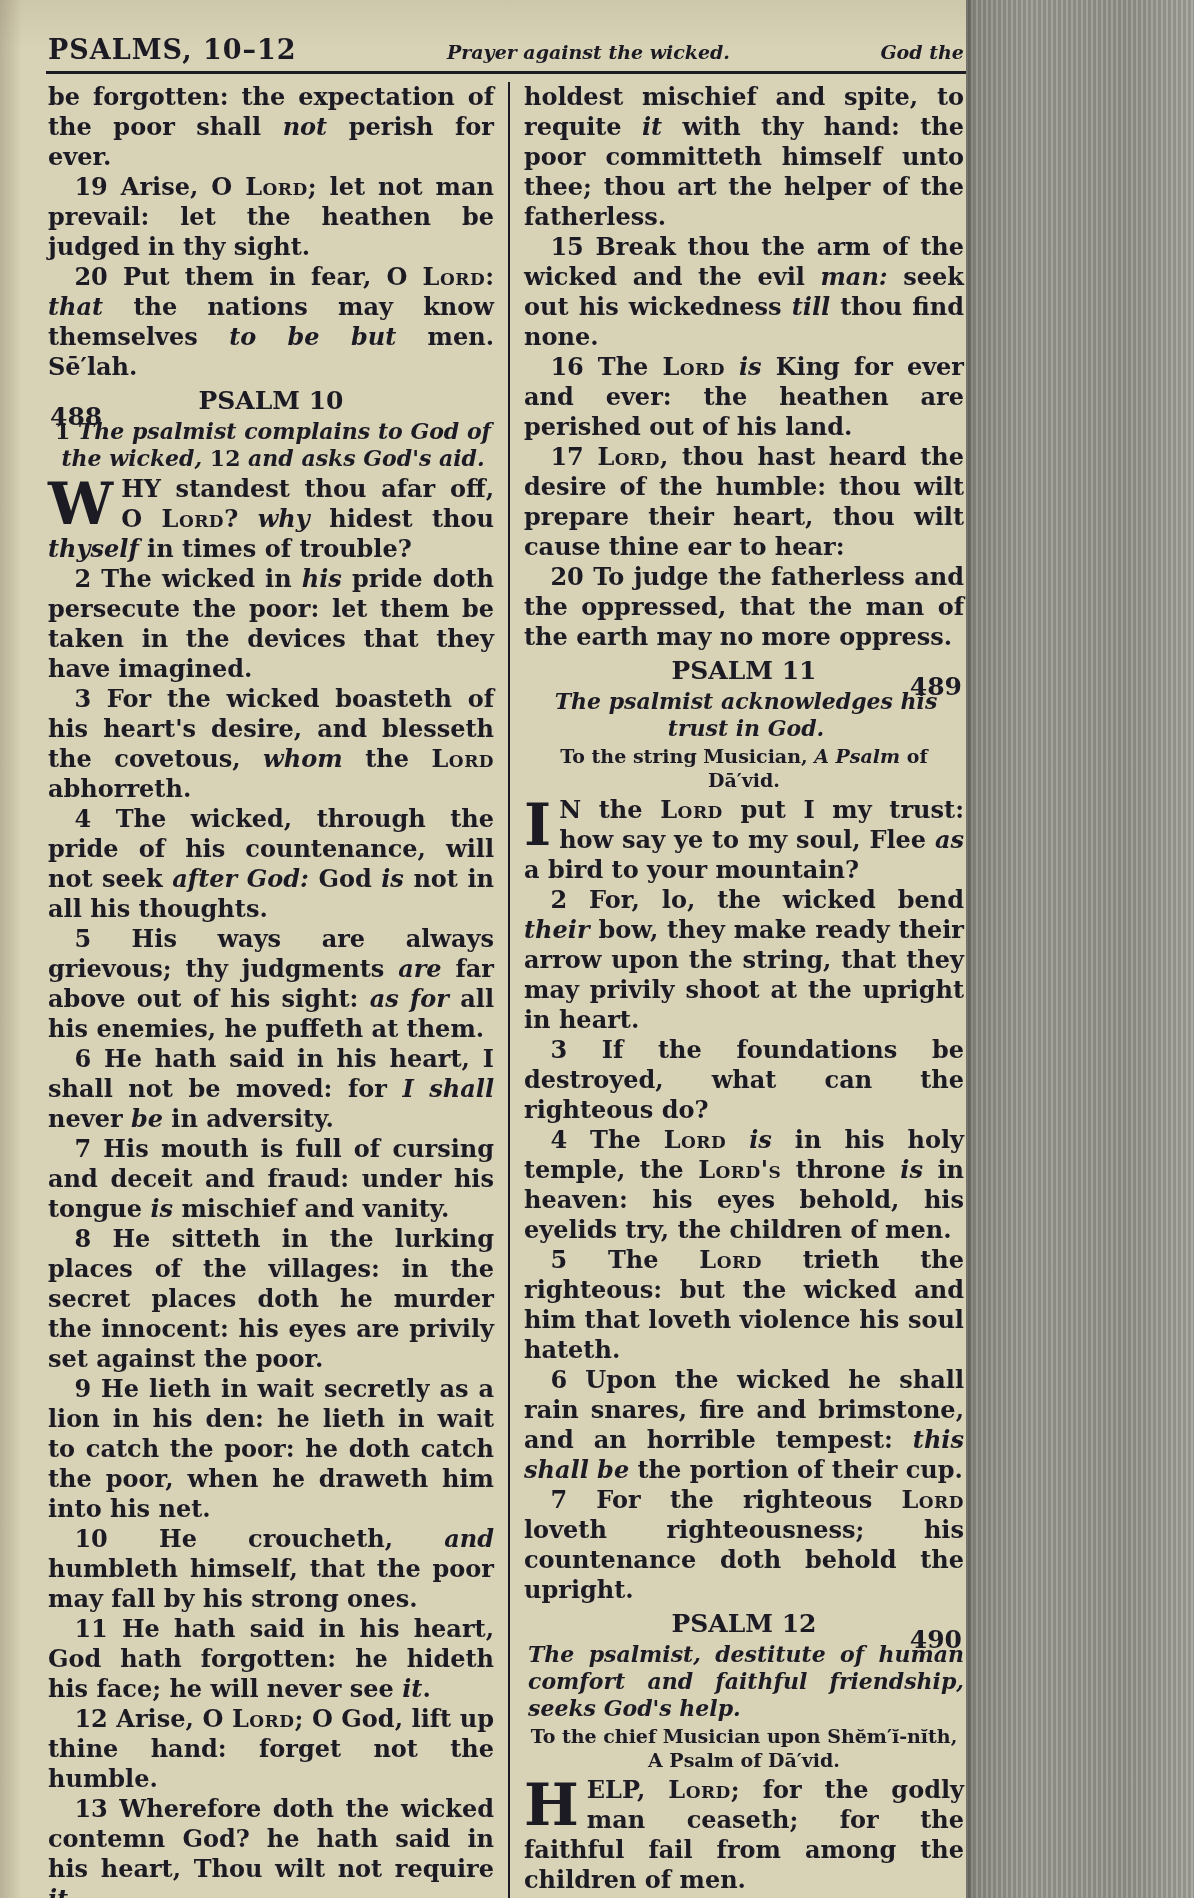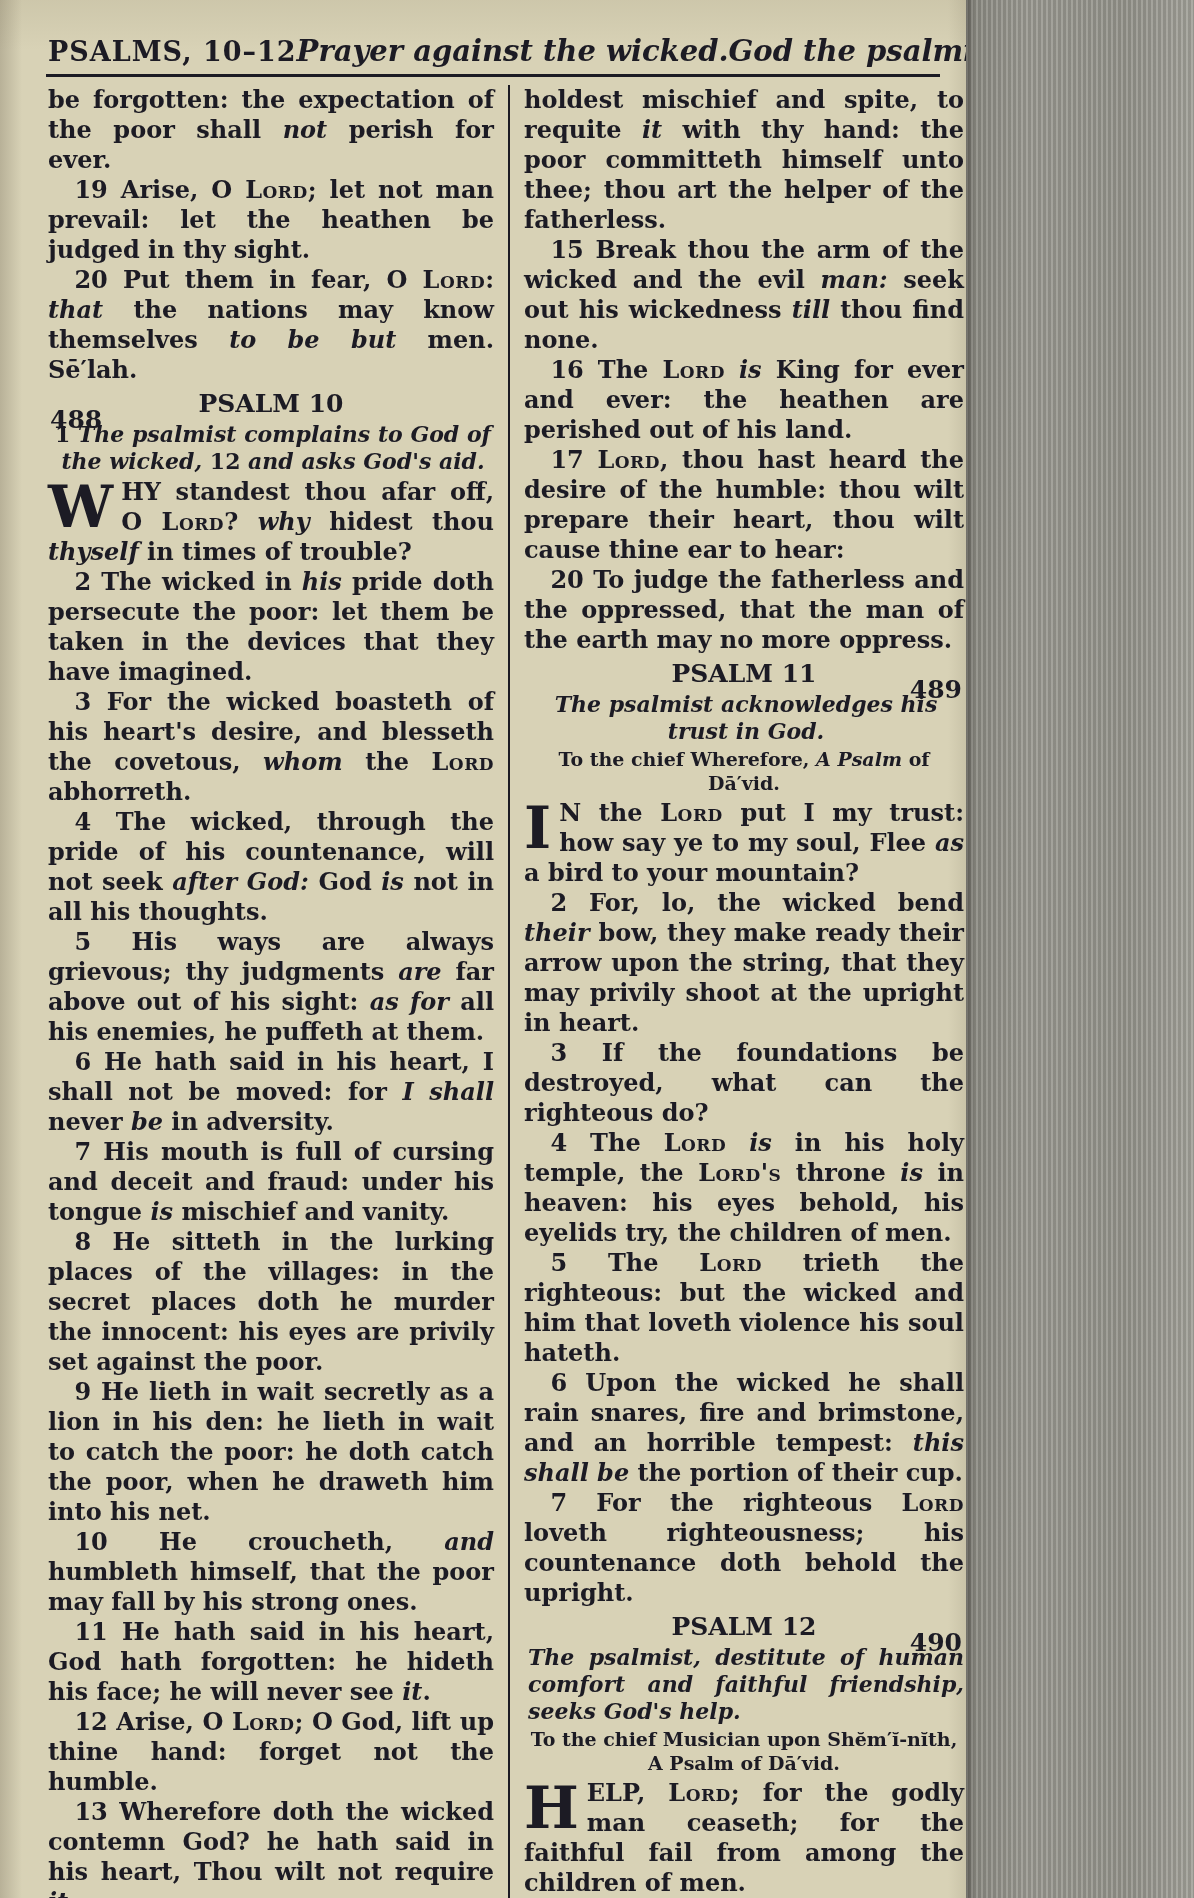--- a/index.html
+++ b/index.html
@@ -5,21 +5,21 @@
   * { margin:0; padding:0; box-sizing:border-box; }
   html,body { width:1194px; height:1898px; }
   body {
     font-family:"DejaVu Serif","Liberation Serif",serif;
     background:#8f8e87;
     overflow:hidden;
   }
   .scan { position:relative; width:1194px; height:1898px; overflow:hidden; }
 
   .page {
-    position:absolute; left:0; top:0; width:966px; height:1898px;
+    position:absolute; left:0; top:0; width:1166px; height:1898px;
     background:
       linear-gradient(180deg, rgba(110,100,70,.10), rgba(0,0,0,0) 50px),
       linear-gradient(90deg, rgba(70,60,45,.22), rgba(0,0,0,0) 22px),
       linear-gradient(270deg, rgba(70,60,45,.10), rgba(0,0,0,0) 18px),
       var(--paper,#d8d2b6);
     color:var(--ink,#1c1b24);
   }
 
   .page-edge {
     position:absolute; top:0; left:966px; width:228px; height:1898px;
@@ -27,21 +27,21 @@
       repeating-linear-gradient(90deg, rgba(255,255,255,.10) 0 2px, rgba(0,0,0,.09) 2px 5px),
       linear-gradient(90deg, #615f58 0, #8c8b83 9px, #9b9a92 60px, #95948c 160px, #a3a29a 100%);
   }
 
   .header {
     display:flex; align-items:baseline; justify-content:space-between;
     padding:34px 30px 6px 48px;
     font-weight:bold;
   }
   .book-title { font-size:27px; letter-spacing:1px; white-space:nowrap; }
-  .running-head { font-style:italic; font-size:29px; white-space:nowrap; }
+  .running-head { font-style:italic; font-size:19px; white-space:nowrap; }
   .header-rule { margin:0 26px 8px 46px; border-bottom:3px solid var(--ink,#1c1b24); }
 
   .columns { display:flex; padding-left:48px; }
   .col {
     width:446px;
     font-size:24px; line-height:30px; font-weight:bold;
     text-align:justify;
   }
   .col-right { width:440px; }
   .divider { width:2px; background:var(--ink,#1c1b24); margin:0 14px 0 14px; }
@@ -110,21 +110,21 @@
         </div>
       <div class="divider"></div>
       <div class="col col-right">
           <p class="para"><span>holdest mischief and spite, to requite </span><span class="it">it</span><span> with thy hand: the poor committeth himself unto thee; thou art the helper of the fatherless.</span></p>
           <p class="verse"><span>15 Break thou the arm of the wicked and the evil </span><span class="it">man:</span><span> seek out his wickedness </span><span class="it">till</span><span> thou find none.</span></p>
           <p class="verse"><span>16 The </span><span class="sc">Lord</span><span> </span><span class="it">is</span><span> King for ever and ever: the heathen are perished out of his land.</span></p>
           <p class="verse"><span>17 </span><span class="sc">Lord</span><span>, thou hast heard the desire of the humble: thou wilt prepare their heart, thou wilt cause thine ear to hear:</span></p>
           <p class="verse"><span>20 To judge the fatherless and the oppressed, that the man of the earth may no more oppress.</span></p>
           <div class="psalm-head"><span class="side-num num-right">489</span><span class="psalm-title">PSALM 11</span></div>
           <p class="summary center"><span class="it">The psalmist acknowledges his trust in God.</span></p>
-          <p class="inscription"><span>To the chief Wherefore, </span><span class="it">A Psalm</span><span> of Dā′vid.</span></p>
+          <p class="inscription"><span>To the string Musician, </span><span class="it">A Psalm</span><span> of Dā′vid.</span></p>
           <p class="verse dropcap-para"><span class="dropcap">I</span><span>N the </span><span class="sc">Lord</span><span> put I my trust: how say ye to my soul, Flee </span><span class="it">as</span><span> a bird to your mountain?</span></p>
           <p class="verse"><span>2 For, lo, the wicked bend </span><span class="it">their</span><span> bow, they make ready their arrow upon the string, that they may privily shoot at the upright in heart.</span></p>
           <p class="verse"><span>3 If the foundations be destroyed, what can the righteous do?</span></p>
           <p class="verse"><span>4 The </span><span class="sc">Lord</span><span> </span><span class="it">is</span><span> in his holy temple, the </span><span class="sc">Lord's</span><span> throne </span><span class="it">is</span><span> in heaven: his eyes behold, his eyelids try, the children of men.</span></p>
           <p class="verse"><span>5 The </span><span class="sc">Lord</span><span> trieth the righteous: but the wicked and him that loveth violence his soul hateth.</span></p>
           <p class="verse"><span>6 Upon the wicked he shall rain snares, fire and brimstone, and an horrible tempest: </span><span class="it">this shall be</span><span> the portion of their cup.</span></p>
           <p class="verse"><span>7 For the righteous </span><span class="sc">Lord</span><span> loveth righteousness; his countenance doth behold the upright.</span></p>
           <div class="psalm-head"><span class="side-num num-right">490</span><span class="psalm-title">PSALM 12</span></div>
           <p class="summary"><span class="it">The psalmist, destitute of human comfort and faithful friendship, seeks God's help.</span></p>
           <p class="inscription"><span>To the chief Musician upon Shĕm′ĭ-nĭth, A Psalm of Dā′vid.</span></p>

